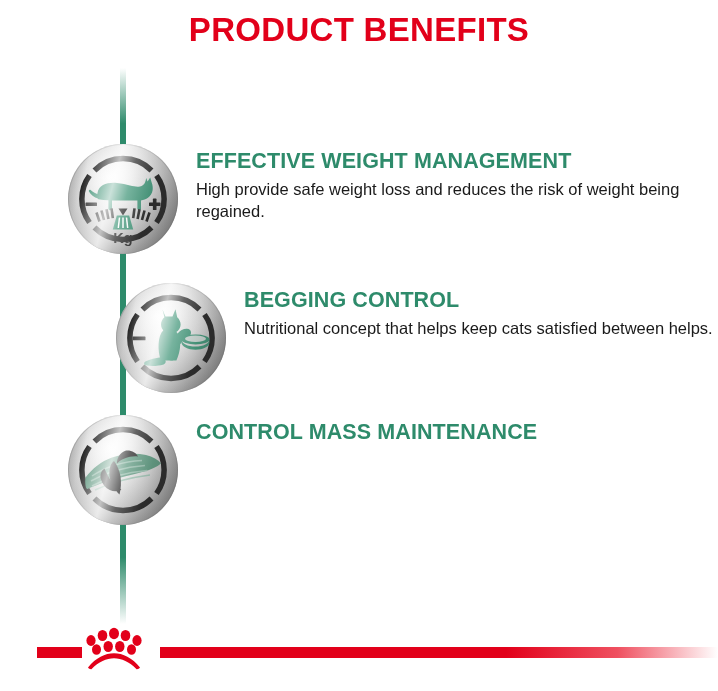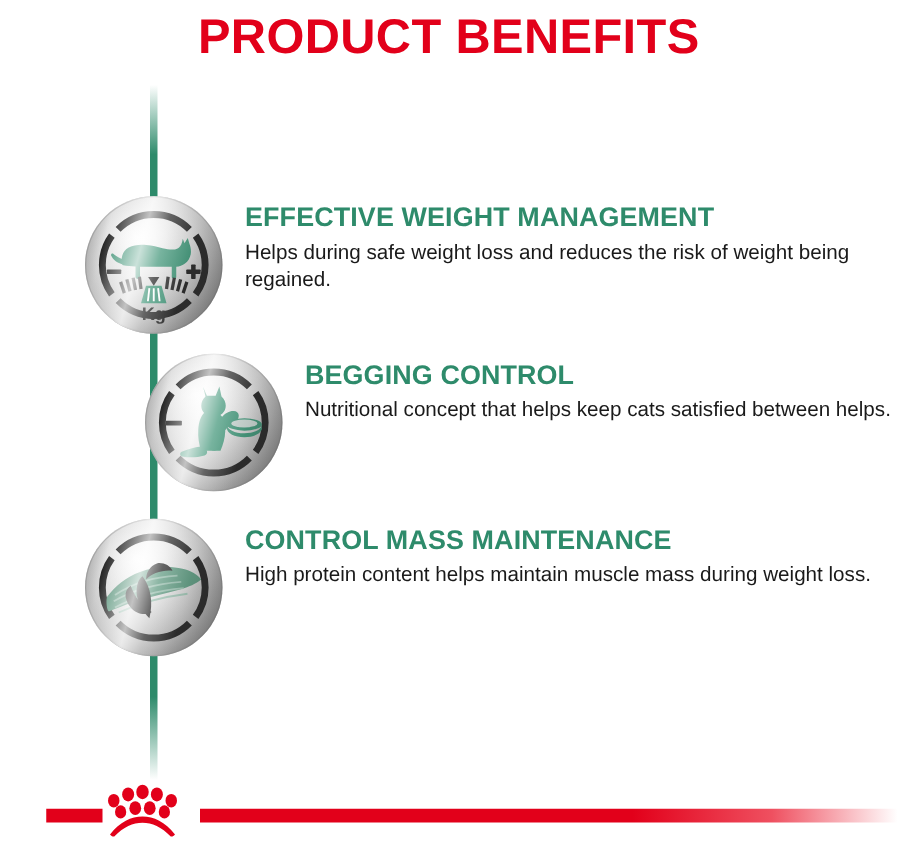--- a/index.html
+++ b/index.html
@@ -18,21 +18,21 @@
 
   
   .page-title {
     position: absolute;
     top: 8px;
     left: 0;
     width: 718px;
     text-align: center;
     font-family: "Liberation Sans", sans-serif;
     font-weight: bold;
-    font-size: 39px;
+    font-size: 33px;
     letter-spacing: 0.3px;
     color: #E2001A;
     line-height: 44px;
     white-space: nowrap;
   }
 
   
   .rail {
     position: absolute;
     left: 120px;
@@ -46,21 +46,21 @@
       rgba(255,255,255,1) 100%);
   }
 
   
   .benefit-row {
     position: absolute;
     left: 0;
     width: 718px;
     height: 120px;
   }
-  .benefit-row.r0 { top: 157px; }
+  .benefit-row.r0 { top: 144px; }
   .benefit-row.r1 { top: 283px; margin-left: 48px; }
   .benefit-row.r2 { top: 415px; }
 
   
   .medallion {
     position: absolute;
     left: 68px;
     top: 0;
     width: 110px;
     height: 110px;
@@ -210,21 +210,21 @@
         <line x1="58.5" y1="73.5" x2="59.7" y2="84.0"></line>
       </g>
 
       <text x="55" y="99" text-anchor="middle" font-family="Liberation Sans, sans-serif" font-size="14.5" font-weight="bold" fill="#111111">Kg</text>
     </svg>
     <div class="glossy"></div>
   </div>
 
   <div class="benefit-text">
     <p class="benefit-heading">EFFECTIVE WEIGHT MANAGEMENT</p>
-    <p class="benefit-body">Helps during safe weight loss and reduces the risk of weight being regained.</p>
+    <p class="benefit-body">High provide safe weight loss and reduces the risk of weight being regained.</p>
   </div>
 </div>
 
 <div class="benefit-row r1">
 
   <div class="medallion">
     <svg viewBox="0 0 110 110" xmlns="http://www.w3.org/2000/svg" aria-hidden="true">
       <g fill="none" stroke="#111111" stroke-width="5.5" stroke-linecap="butt">
         <path d="M 26.5,26.5 A 40 40 0 0 1 83.5,26.5"></path>
         <path d="M 88.5,31.5 A 40 40 0 0 1 88.5,78.5"></path>
@@ -304,21 +304,20 @@
         <path d="M36.5,53.5 C38.6,58.5 41,63.4 44.5,67.6 C47,70.6 50,73 53.4,74.6
                  C50,76.6 45.6,76.8 41.8,75 C37.4,73 34.4,69 33,64.4
                  C31.8,60.4 32.6,56.4 36.5,53.5 Z"></path>
       </g>
     </svg>
     <div class="glossy"></div>
   </div>
 
   <div class="benefit-text">
     <p class="benefit-heading">CONTROL MASS MAINTENANCE</p>
-    <p class="benefit-body">High protein content helps maintain muscle mass during weight loss.</p>
   </div>
 </div>
 
 <div class="footer">
   <div class="bar-left"></div>
   <div class="bar-right"></div>
   <div class="crown">
     <svg viewBox="0 0 64 44" xmlns="http://www.w3.org/2000/svg" aria-hidden="true">
       <g fill="#E2001A">
 

